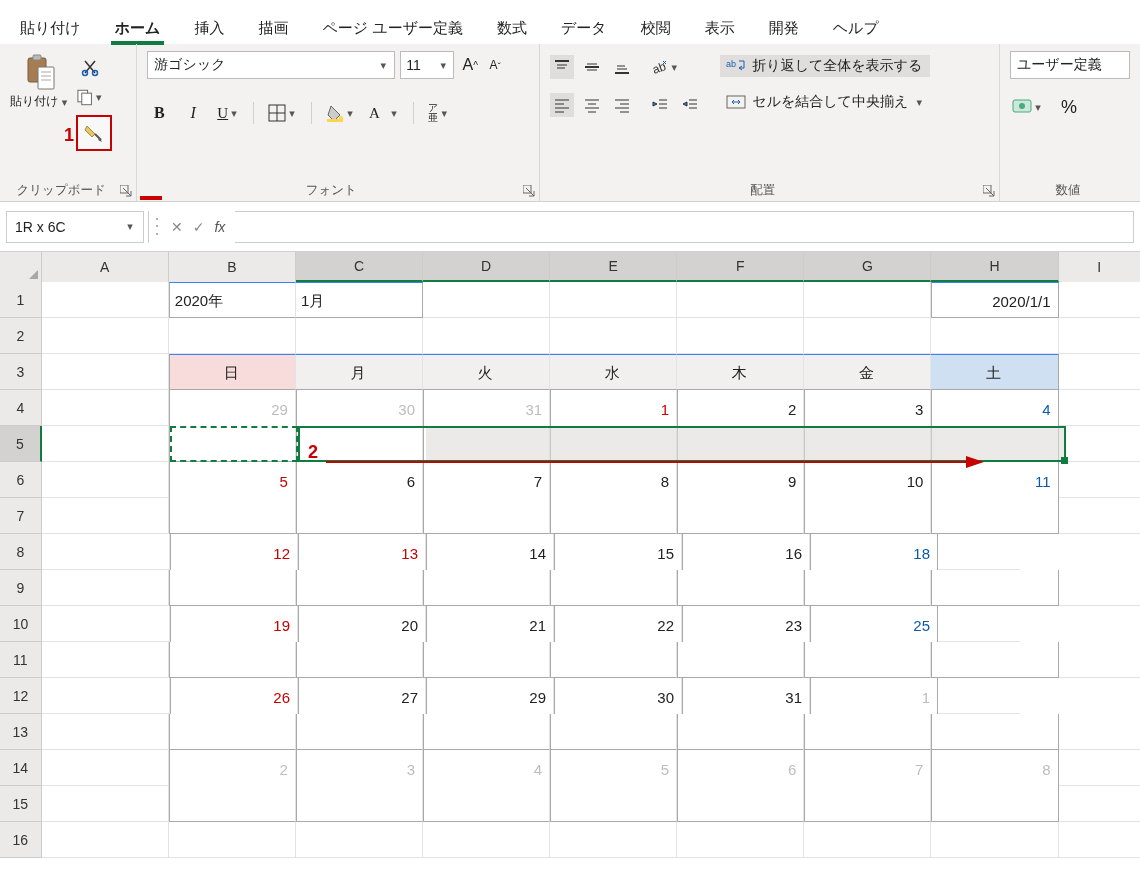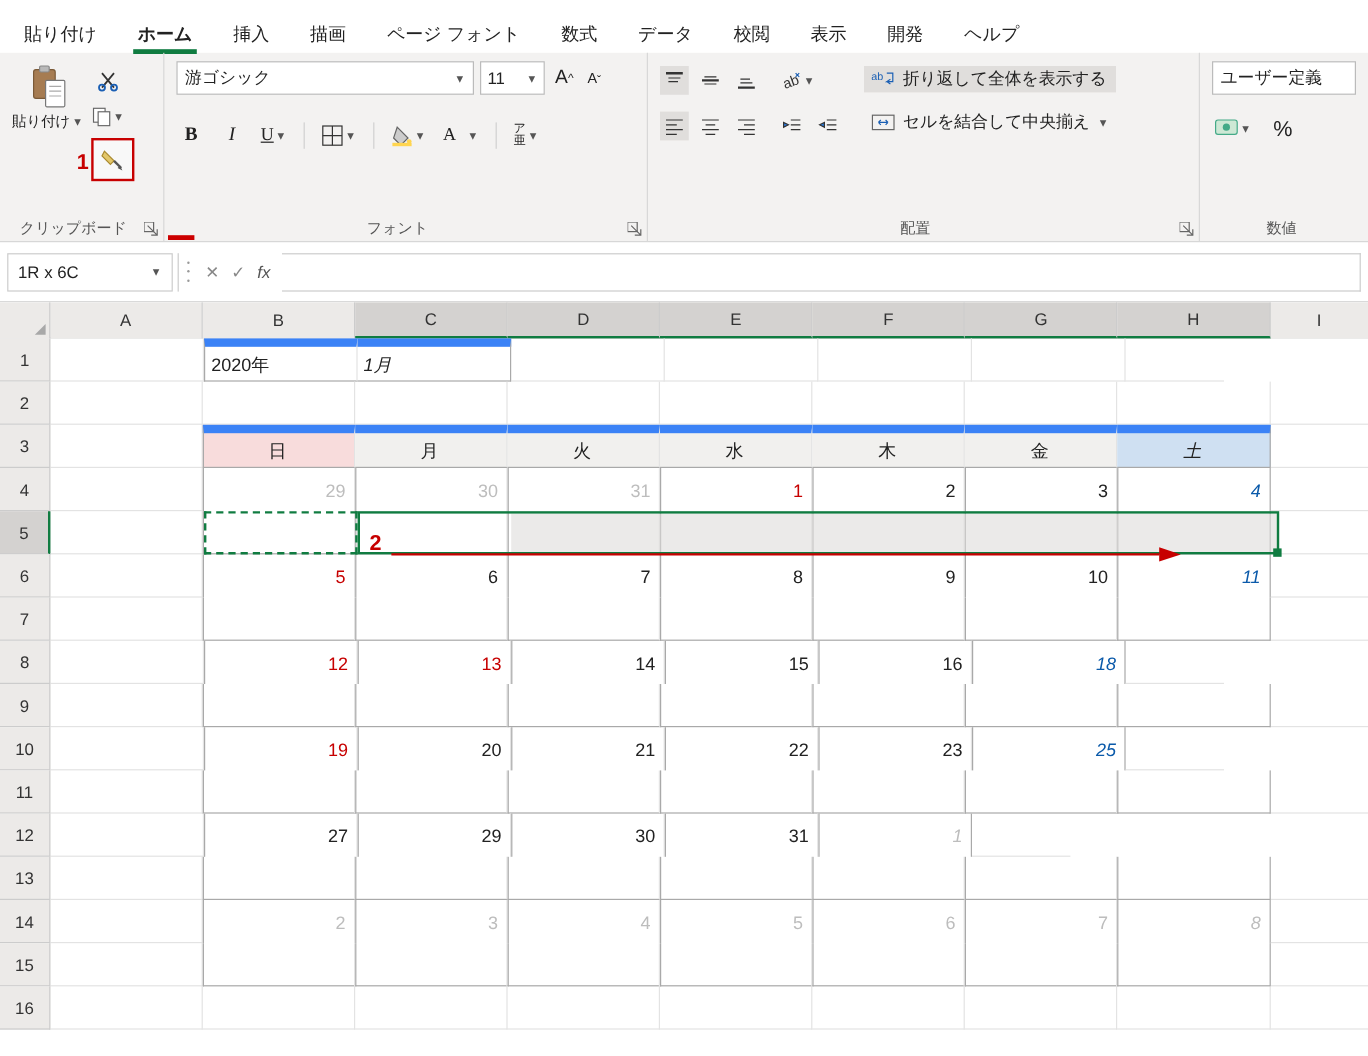--- a/index.html
+++ b/index.html
@@ -71,22 +71,22 @@
   .row { display:flex; height:36px;}
   .rowhdr { width:42px; background:#eceae8; border-right:1px solid #ccc; border-bottom:1px solid #ccc; display:flex; align-items:center; justify-content:center; font-size:14px; color:#333;}
   .rowhdr.sel { background:#d4d2d0; border-right:2px solid #107c41;}
   .cell { width:128px; height:36px; border-right:1px solid #e3e3e3; border-bottom:1px solid #e3e3e3; padding:3px 7px 0 5px; font-size:15px; display:flex; align-items:center; justify-content:flex-end; color:#222; position:relative; }
   .cell.left { justify-content:flex-start;}
   .cell.center{justify-content:center;}
   .col-I.cell{width:82px;}
 
   
   .bL{border-left:1px solid #a9a9a9;}
-  .bR{border-right:1px solid #a9a9a9;font-style:italic;}
-  .bT{border-top:7px solid #3b82f6;}
+  .bR{border-right:1px solid #a9a9a9;}
+  .bT{border-top:1px solid #3b82f6;}
   .bB{border-bottom:1px solid #a9a9a9;}
   .noR{border-right:none;}
 
   .hdr-sun{ background:#f8dcdc;}
   .hdr-sat{ background:#cfe0f2;}
   .hdr-wd { background:#f1f0ee;}
   .txt-red{color:#c70000;}
   .txt-blue{color:#0b5aaa;}
   .txt-dim{color:#bdbdbd;}
 
@@ -108,21 +108,21 @@
 </head>
 <body>
 
 <div class="app">
 
   <div class="tabstrip">
     <div class="tab">貼り付け</div>
     <div class="tab active">ホーム</div>
     <div class="tab">挿入</div>
     <div class="tab">描画</div>
-    <div class="tab">ページ フォント</div>
+    <div class="tab">ページ ユーザー定義</div>
     <div class="tab">数式</div>
     <div class="tab">データ</div>
     <div class="tab">校閲</div>
     <div class="tab">表示</div>
     <div class="tab">開発</div>
     <div class="tab">ヘルプ</div>
   </div>
 
   <div class="ribbon">
 
@@ -400,20 +400,21 @@
 
       <div class="row">
         <div class="rowhdr">1</div>
         <div class="cell"></div>
         <div class="cell left bL bT bB">2020年</div>
         <div class="cell left bT bB bR">1月</div>
         <div class="cell"></div>
         <div class="cell"></div>
         <div class="cell"></div>
         <div class="cell"></div>
+        <div class="cell bL bT bB bR">2020/1/1</div>
         <div class="cell col-I noR"></div>
       </div>
 
       <div class="row">
           <div class="rowhdr">2</div>
           <div class="cell"></div>
           <div class="cell"></div>
           <div class="cell"></div>
           <div class="cell"></div>
           <div class="cell"></div>
@@ -534,20 +535,21 @@
           <div class="cell bL bB"></div>
           <div class="cell bL bB"></div>
           <div class="cell bL bB"></div>
           <div class="cell bL bB bR"></div>
           <div class="cell col-I noR"></div>
         </div>
 
       <div class="row">
         <div class="rowhdr">12</div>
         <div class="cell"></div>
+        <div class="cell txt-red bL" style="border-bottom:none">26</div>
         <div class="cell bL" style="border-bottom:none">27</div>
         <div class="cell bL" style="border-bottom:none">29</div>
         <div class="cell bL" style="border-bottom:none">30</div>
         <div class="cell bL" style="border-bottom:none">31</div>
         <div class="cell txt-dim bL bR" style="border-bottom:none">1</div>
         <div class="cell col-I noR"></div>
       </div>
 
       <div class="row">
           <div class="rowhdr">13</div>

